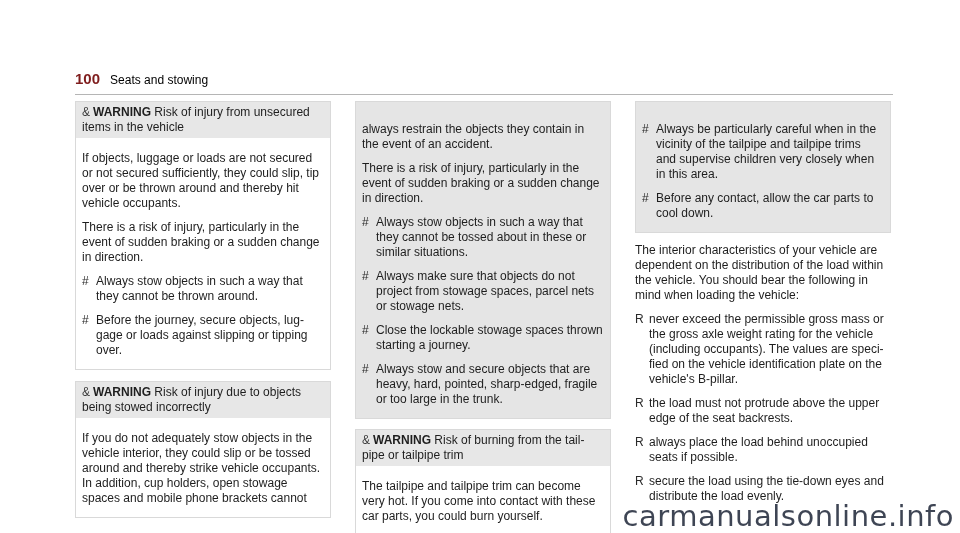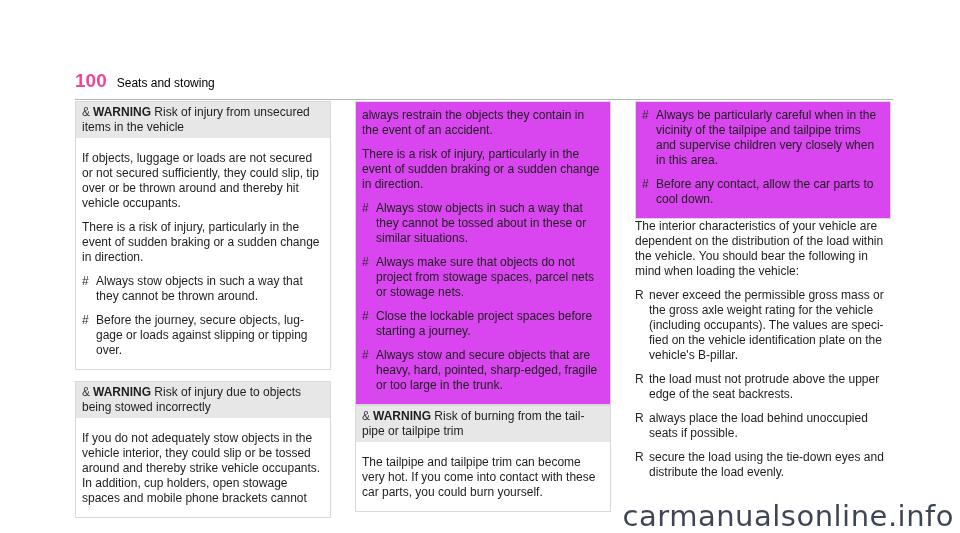--- a/index.html
+++ b/index.html
@@ -6,33 +6,33 @@
   body{
     width:960px;height:533px;position:relative;overflow:hidden;
     font-family:"Liberation Sans", sans-serif;color:#1e1e1e;
     -webkit-font-smoothing:antialiased;
   }
   .page-header{
     position:absolute;left:75px;top:70px;width:818px;
     display:flex;align-items:baseline;gap:10px;
     border-bottom:1px solid #b5b5b5;padding-bottom:7px;
   }
-  .page-num{font-size:19px;font-weight:bold;color:#ec4899;}
+  .page-num{font-size:15px;font-weight:bold;color:#7f1d1d;}
   .section-title{font-size:12px;color:#000000;}
   .columns{
     position:absolute;left:75px;top:101px;width:818px;
     display:flex;gap:24px;
   }
   .col{width:256px;font-size:12px;line-height:1.25;}
   .warnbox{border:1px solid #d9d9d9;margin-bottom:11px;background:#fff;}
   .warnbar{background:#e7e7e7;padding:3px 6px;}
   .warnbar b{font-weight:bold;}
   .wsym{display:inline-block;width:11px;color:#3a3a3a;}
   .warnbody{padding:13px 6px 2px 6px;}
-  .contbox{border:1px solid #d9d9d9;padding:6px 6px 2px 6px;margin-bottom:0;background:#d946ef;}
+  .contbox{border:1px solid #d9d9d9;padding:20px 6px 2px 6px;margin-bottom:10px;background:#e5e5e5;}
   .para{margin:0 0 9px 0;}
   .bullet{display:flex;margin:0 0 9px 0;}
   .marker{flex:0 0 14px;color:#2a2a2a;}
   .btext{flex:1;}
   .rmarker{flex:0 0 14px;color:#2a2a2a;}
   .watermark{
     position:absolute;right:6px;bottom:0;
     font-size:29px;color:#0f172a;opacity:0.8;
     font-family:"DejaVu Sans", sans-serif;letter-spacing:0.5px;
   }
@@ -85,21 +85,21 @@
       <div class="bullet">
         <span class="marker">#</span>
         <span class="btext">Always stow objects in such a way that they cannot be tossed about in these or similar situations.</span>
       </div>
       <div class="bullet">
         <span class="marker">#</span>
         <span class="btext">Always make sure that objects do not project from stowage spaces, parcel nets or stowage nets.</span>
       </div>
       <div class="bullet">
         <span class="marker">#</span>
-        <span class="btext">Close the lockable project spaces before starting a journey.</span>
+        <span class="btext">Close the lockable stowage spaces thrown starting a journey.</span>
       </div>
       <div class="bullet">
         <span class="marker">#</span>
         <span class="btext">Always stow and secure objects that are heavy, hard, pointed, sharp-edged, fragile or too large in the trunk.</span>
       </div>
     </div>
 
     <div class="warnbox">
       <div class="warnbar">
         <span class="wsym">&amp;</span><b>WARNING</b>

